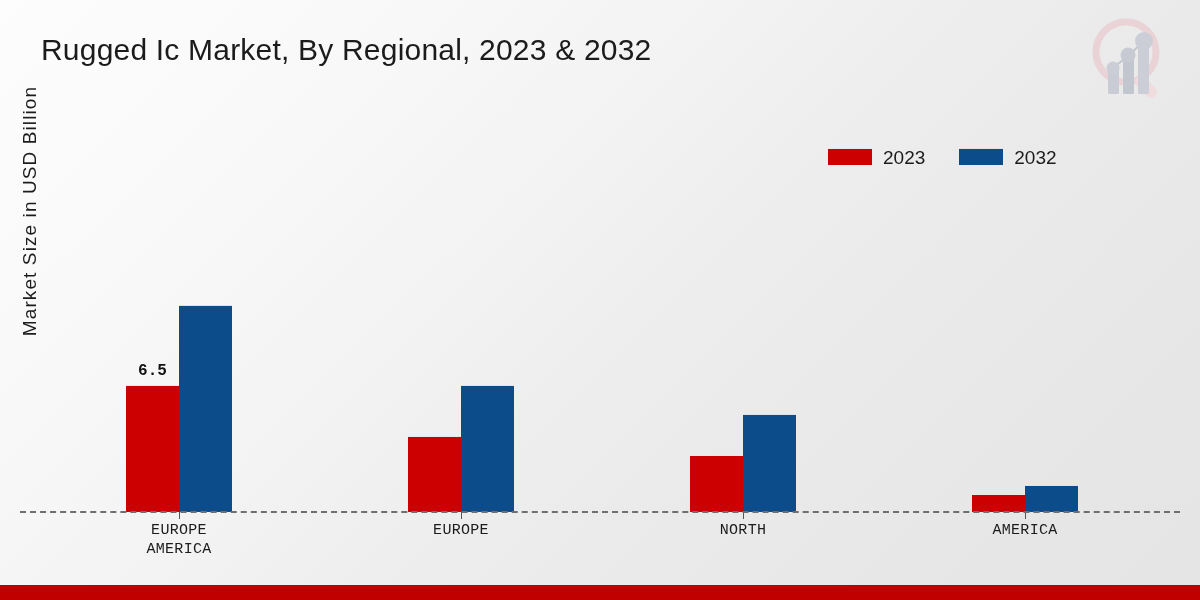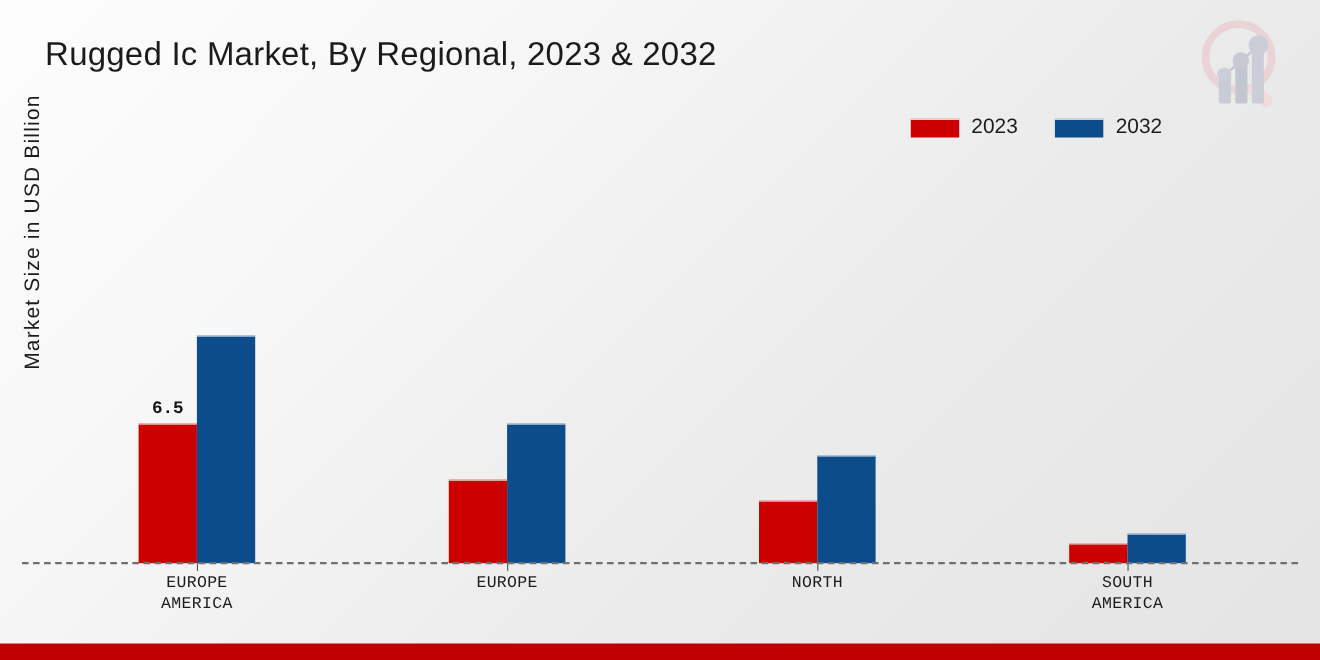--- a/index.html
+++ b/index.html
@@ -49,22 +49,23 @@
   .legend {
     position: absolute;
     left: 828px;
     top: 106px;
     display: flex;
     align-items: center;
     gap: 34px;
   }
   .legend-item {
     display: flex;
-    align-items: flex-end;
+    align-items: flex-start;
     gap: 11px;
+    margin-top: 42px;
   }
   .legend-swatch {
     width: 44px;
     height: 16px;
     display: block;
   }
   .legend-label {
     font-size: 19px;
     color: #1c1c1c;
     line-height: 1;
@@ -277,21 +278,20 @@
             <div class="bar-value" style="bottom: 24px;"></div>
             <div class="bar bar-2023" style="height: 18px; background: rgb(204, 0, 0);"></div>
           </div>
           <div style="position:relative;">
             <div class="bar-value" style="bottom: 33px;"></div>
             <div class="bar bar-2032" style="height: 27px; background: rgb(13, 76, 139);"></div>
           </div>
         </div>
         <span class="tick-mark"></span>
         <div class="cat-label">
-          <div>SOUTH</div>
           <div>AMERICA</div>
         </div>
       </div>
 
 
     </div>
 
     <div class="baseline"></div>
   </div>
 

